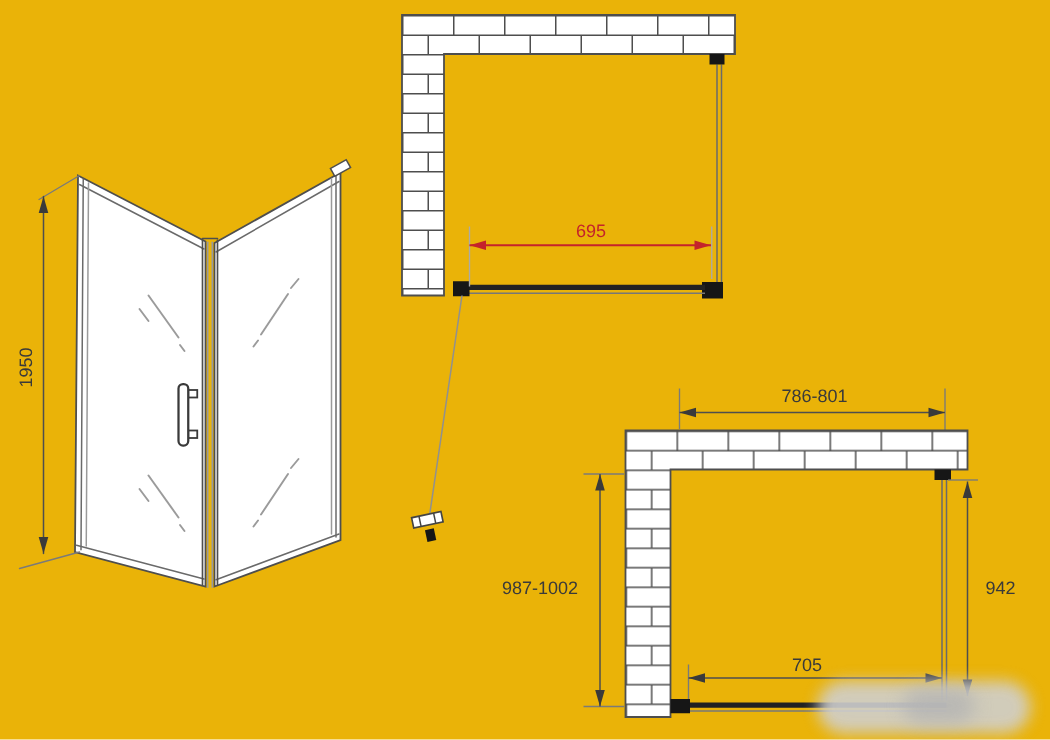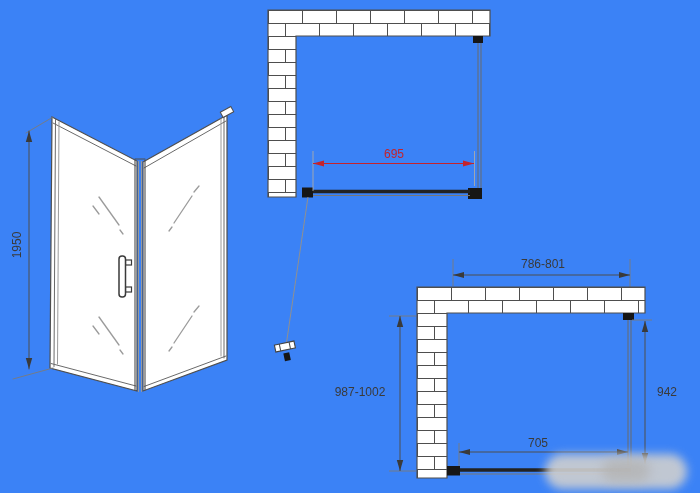--- a/index.html
+++ b/index.html
@@ -1,18 +1,18 @@
 <!DOCTYPE html>
 <html><head>
 <meta charset="utf-8">
 <style>
   html,body { margin:0; padding:0; background:#ffffff; }
   .canvas {
     position:relative; width:700px; height:493px;
-    background:#3b82f6; overflow:hidden;
+    background:#eab308; overflow:hidden;
     font-family:"Liberation Sans", sans-serif;
   }
   svg { position:absolute; left:0; top:0; }
   text {
     font-family:"Liberation Sans", sans-serif;
     fill:#3a3a3a; font-size:12px;
   }
   .dim-red { fill:#c4232b; }
   .blur-blob { position:absolute; pointer-events:none; }
   .blob-a {

